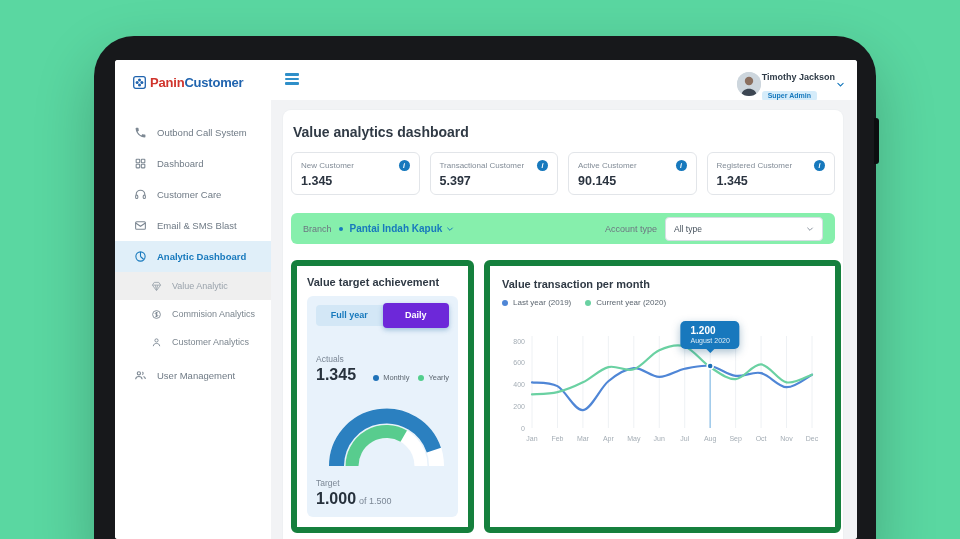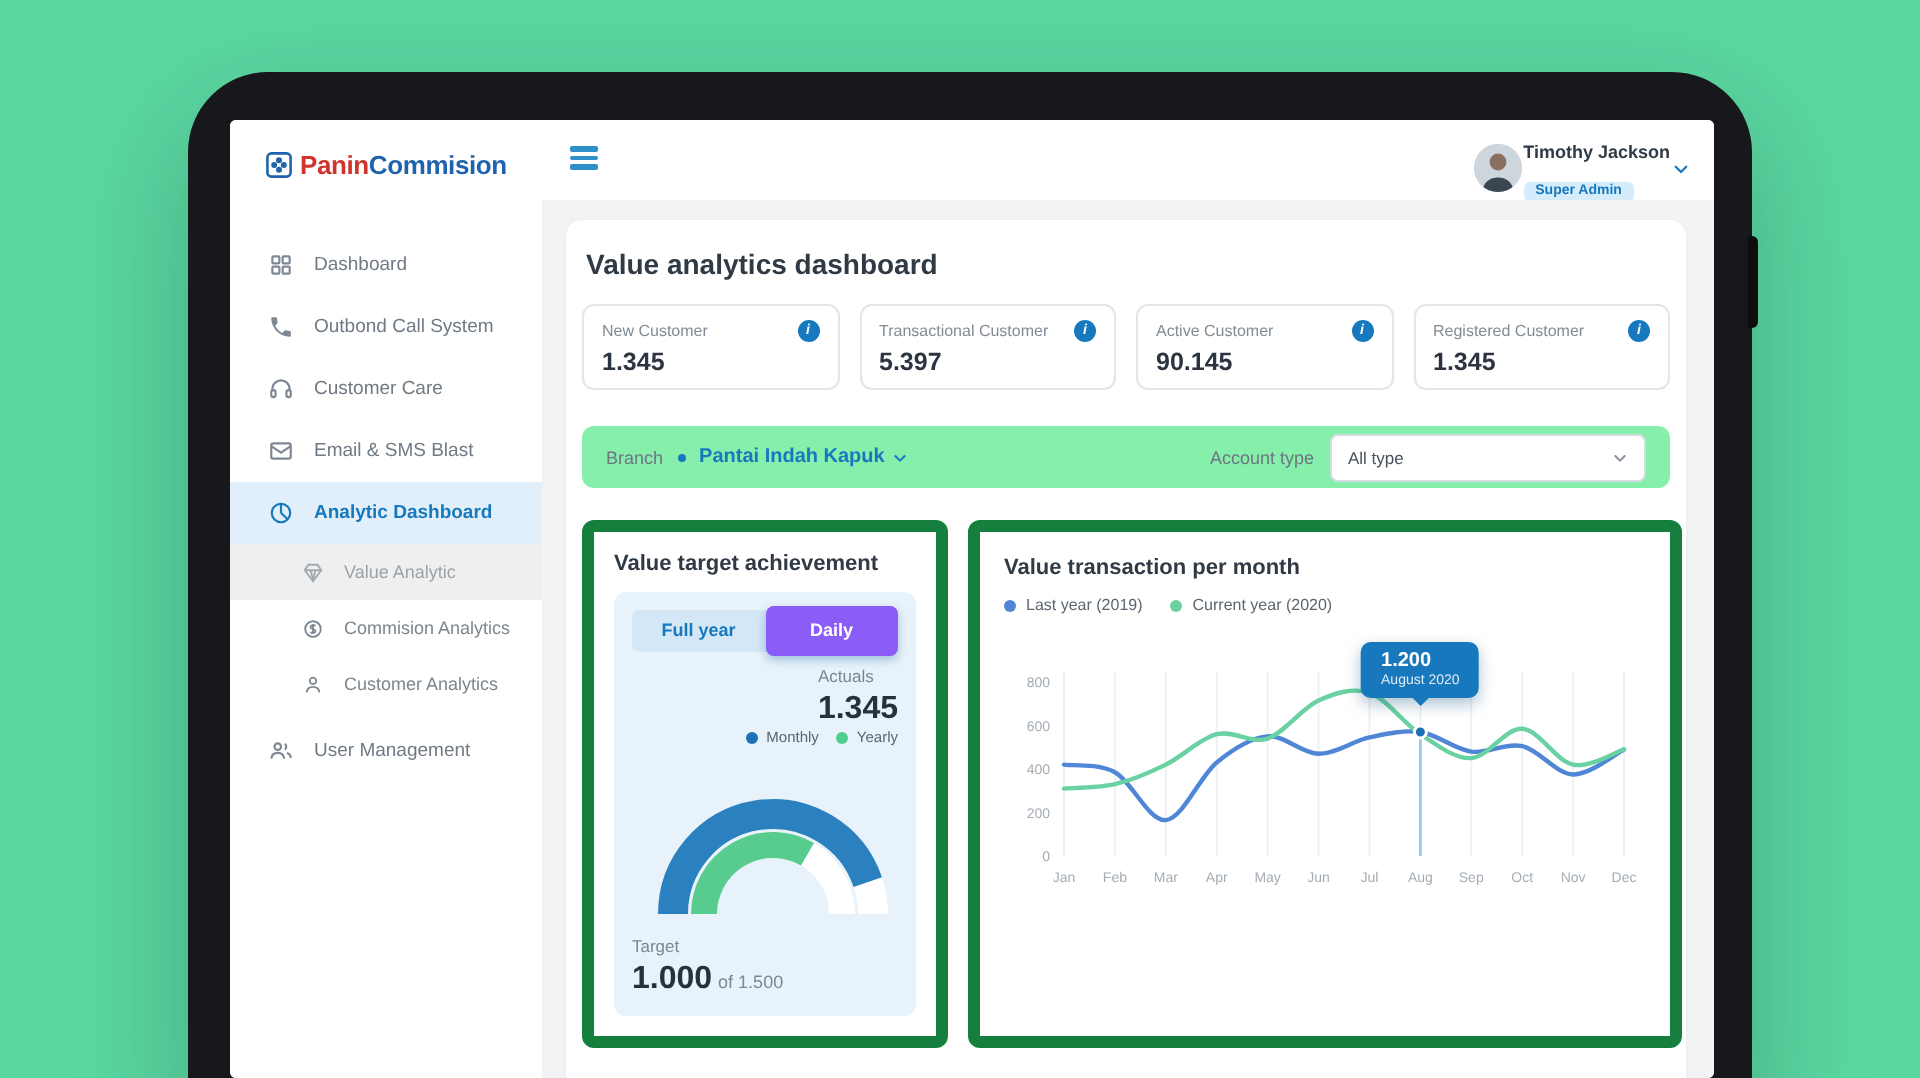--- a/index.html
+++ b/index.html
@@ -58,22 +58,22 @@
   .bb-select{width:140px;height:22px;background:#fff;border:1px solid #d6dde3;border-radius:4px;
     display:flex;align-items:center;justify-content:space-between;padding:0 8px;font-size:8.5px;color:#46515c;cursor:pointer;}
 
   .charts{display:flex;gap:10px;margin-top:16px;align-items:stretch;}
   .card{border:6px solid #15803d;border-radius:6px;background:#fff;}
   .card-title{font-size:11px;font-weight:700;color:#303a45;}
   .target-card{width:183px;padding:10px;box-sizing:border-box;}
   .panel{margin-top:8px;background:#e8f2fb;border-radius:6px;padding:9px;}
   .tabs{display:flex;height:21px;border-radius:4px;background:#d3e7f6;}
   .tab{flex:1;text-align:center;line-height:21px;font-size:9px;font-weight:700;color:#1779bd;cursor:pointer;border-radius:4px;}
-  .tab.active{background:#8b5cf6;color:#fff;height:25px;line-height:25px;margin-top:-2px;box-shadow:0 2px 5px rgba(21,101,160,.35);}
-  .actuals-row{display:flex;justify-content:space-between;align-items:flex-end;margin-top:2px;flex-direction:column;}
+  .tab.active{background:#6d28d9;color:#fff;height:25px;line-height:25px;margin-top:-2px;box-shadow:0 2px 5px rgba(21,101,160,.35);}
+  .actuals-row{display:flex;justify-content:space-between;align-items:flex-end;margin-top:22px;}
   .small-label{font-size:8.5px;color:#7b8795;}
   .big-num{font-size:16px;font-weight:700;color:#27313c;line-height:17px;}
   .mini-legend{display:flex;gap:9px;align-items:center;padding-bottom:2px;}
   .mini-legend .li{display:flex;gap:4px;align-items:center;font-size:7.5px;color:#5c6670;justify-content:center;}
   .dot{width:6px;height:6px;border-radius:50%;}
   .dot.b{background:#1f72b8;} .dot.g{background:#52ce8c;}
   .gauge-wrap{margin-top:6px;text-align:center;}
   .target-row{margin-top:2px;}
   .of-txt{font-size:9px;color:#7b8795;font-weight:400;margin-left:3px;}
 
@@ -105,42 +105,42 @@
       <div class="logo">
         <span class="icn">
           <svg width="13" height="13" viewBox="0 0 13 13">
               <rect x="0.7" y="0.7" width="11.6" height="11.6" rx="2" fill="#fff" stroke="#1f63ae" stroke-width="1.3"></rect>
               <circle cx="6.5" cy="4.1" r="1.5" fill="#1f63ae"></circle>
               <circle cx="4.1" cy="6.5" r="1.5" fill="#1f63ae"></circle>
               <circle cx="8.9" cy="6.5" r="1.5" fill="#1f63ae"></circle>
               <circle cx="6.5" cy="8.9" r="1.5" fill="#1f63ae"></circle>
             </svg>
         </span>
-        <span class="logo-text"><span class="logo-red">Panin</span><span class="logo-blue">Commision</span></span>
+        <span class="logo-text"><span class="logo-red">Panin</span><span class="logo-blue">Customer</span></span>
       </div>
 
       <div class="nav">
+        <div class="nav-item">
+          <span class="icn">
+              <svg width="13" height="13" viewBox="0 0 24 24" fill="#7d8893">
+                <path d="M6.6 10.8c1.5 2.9 3.8 5.2 6.7 6.7l2.2-2.2c.3-.3.7-.4 1-.2 1.1.4 2.4.6 3.6.6.6 0 1 .4 1 1V20c0 .6-.4 1-1 1C10.8 21 3 13.2 3 4c0-.6.4-1 1-1h3.3c.6 0 1 .4 1 1 0 1.3.2 2.5.6 3.6.1.3 0 .7-.2 1l-2.1 2.2z"></path>
+              </svg>
+            </span>
+          <span class="lbl">Outbond Call System</span>
+        </div>
         <div class="nav-item">
           <span class="icn">
               <svg width="13" height="13" viewBox="0 0 24 24" fill="none" stroke="#7d8893" stroke-width="2">
                 <rect x="4" y="4" width="6.5" height="6.5" rx="1"></rect>
                 <rect x="13.5" y="4" width="6.5" height="6.5" rx="1"></rect>
                 <rect x="4" y="13.5" width="6.5" height="6.5" rx="1"></rect>
                 <rect x="13.5" y="13.5" width="6.5" height="6.5" rx="1"></rect>
               </svg>
             </span>
           <span class="lbl">Dashboard</span>
-        </div>
-        <div class="nav-item">
-          <span class="icn">
-              <svg width="13" height="13" viewBox="0 0 24 24" fill="#7d8893">
-                <path d="M6.6 10.8c1.5 2.9 3.8 5.2 6.7 6.7l2.2-2.2c.3-.3.7-.4 1-.2 1.1.4 2.4.6 3.6.6.6 0 1 .4 1 1V20c0 .6-.4 1-1 1C10.8 21 3 13.2 3 4c0-.6.4-1 1-1h3.3c.6 0 1 .4 1 1 0 1.3.2 2.5.6 3.6.1.3 0 .7-.2 1l-2.1 2.2z"></path>
-              </svg>
-            </span>
-          <span class="lbl">Outbond Call System</span>
         </div>
         <div class="nav-item">
           <span class="icn">
               <svg width="13" height="13" viewBox="0 0 24 24" fill="none" stroke="#7d8893" stroke-width="2">
                 <path d="M4 14v-2a8 8 0 0 1 16 0v2"></path>
                 <rect x="3" y="13" width="4" height="6.5" rx="2"></rect>
                 <rect x="17" y="13" width="4" height="6.5" rx="2"></rect>
               </svg>
             </span>
           <span class="lbl">Customer Care</span>

